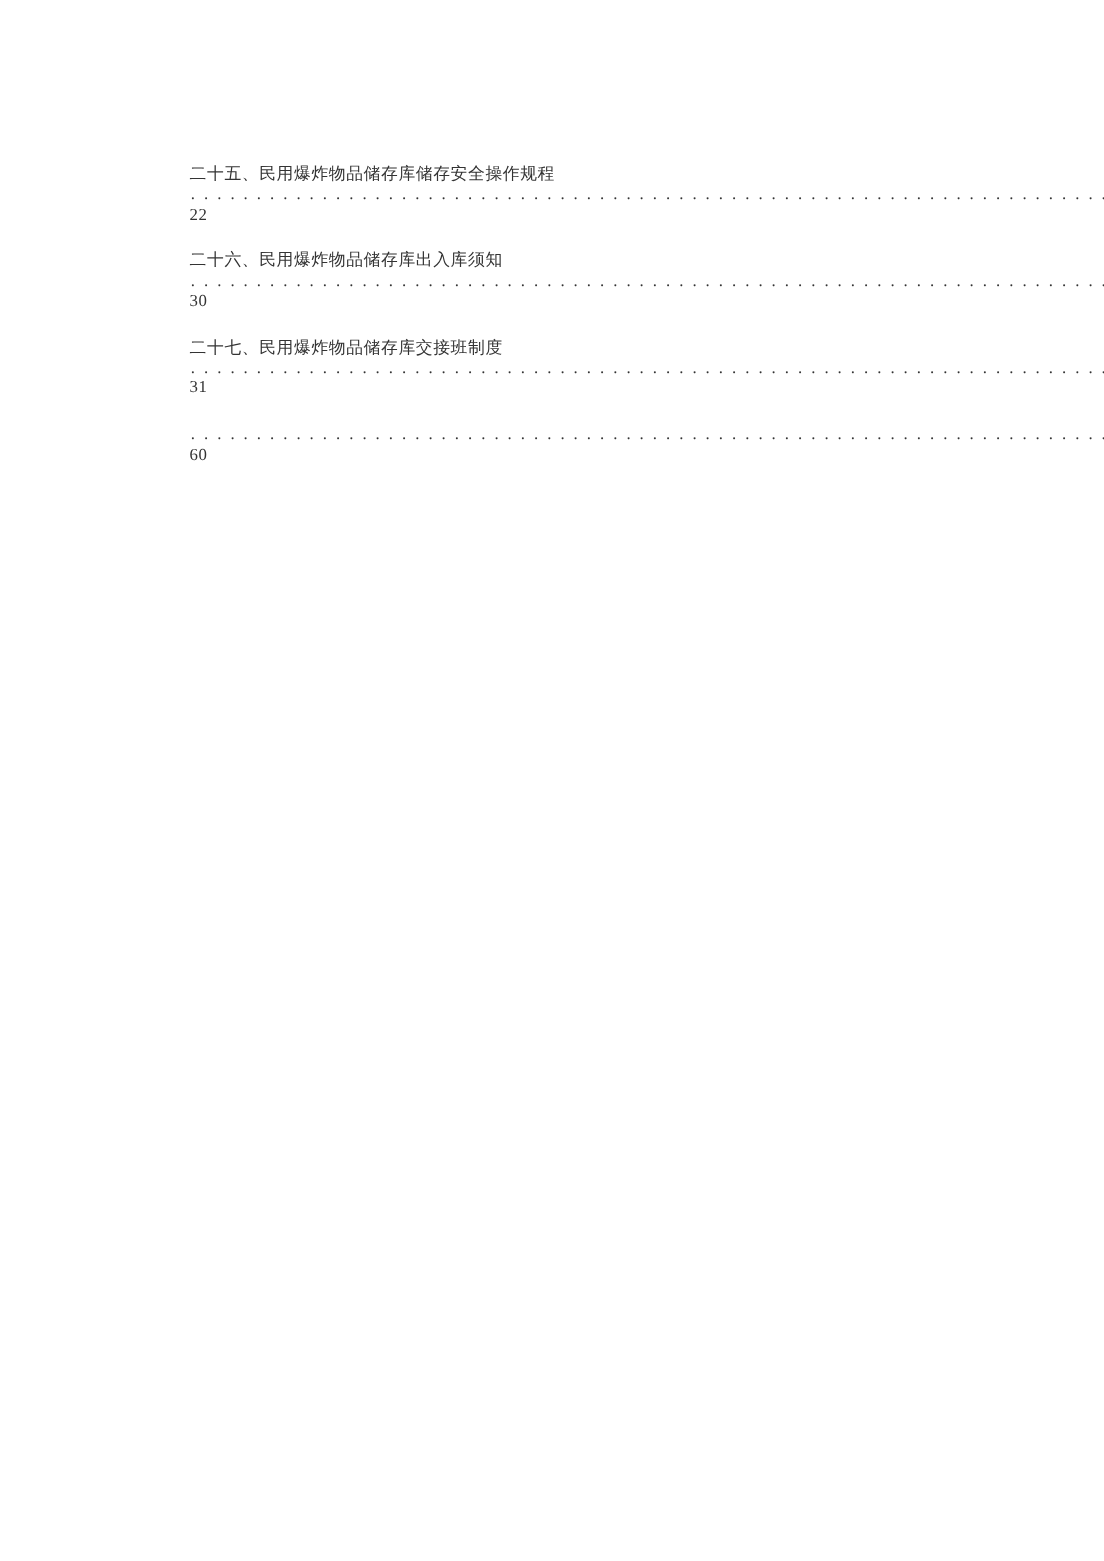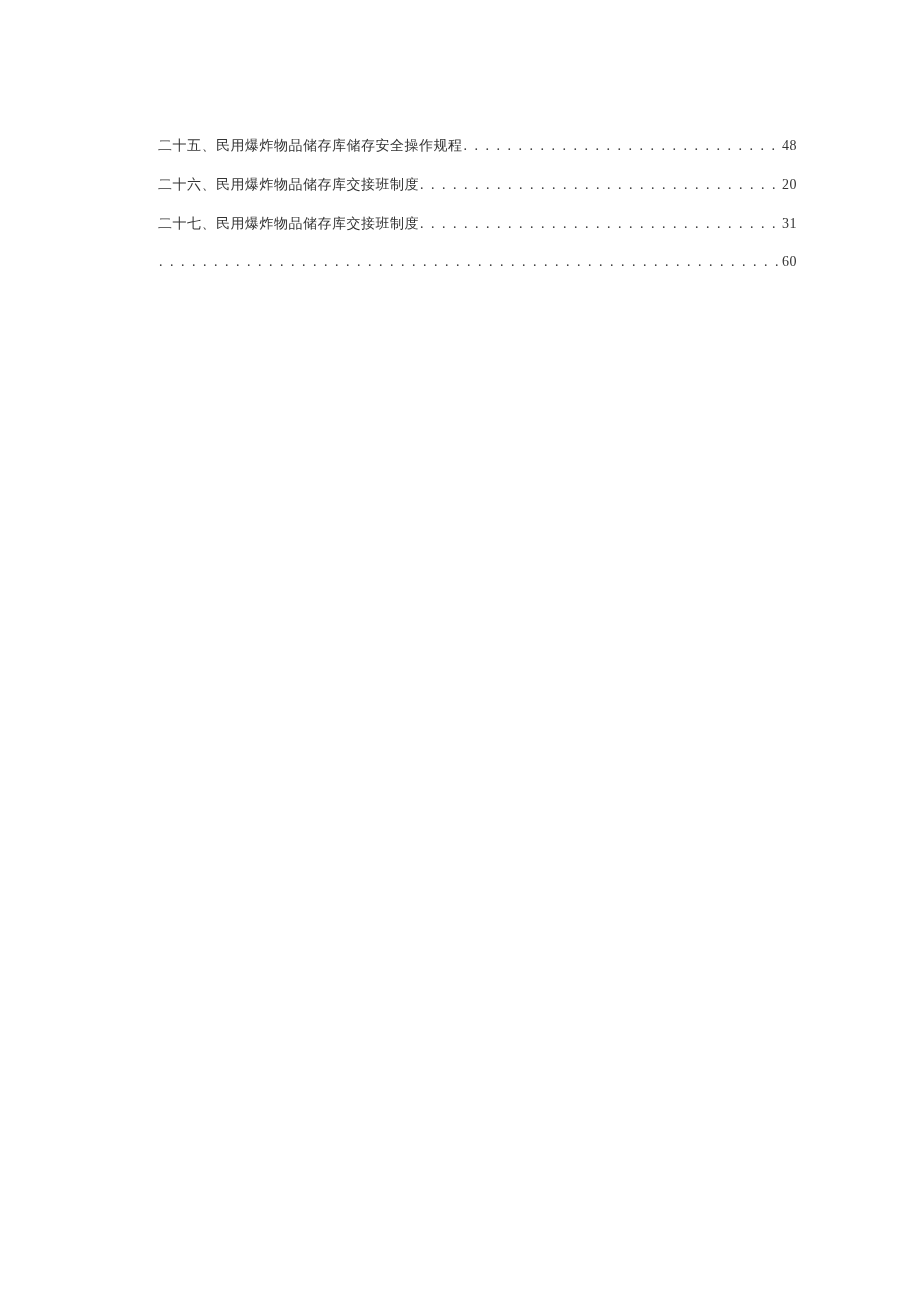--- a/index.html
+++ b/index.html
@@ -10,20 +10,21 @@
     padding: 138px 123px 0 158px;
   }
   .toc-entry {
     display: flex;
     align-items: baseline;
     font-size: 14px;
     line-height: 1.2;
     margin-bottom: 22px;
     letter-spacing: 0.5px;
     white-space: nowrap;
+    flex-direction: column;
   }
   .toc-title { flex: 0 0 auto; }
   .toc-dots {
     flex: 1 1 auto;
     overflow: hidden;
     letter-spacing: 3px;
     color: #333;
     padding: 0 1px;
   }
   .toc-dots::before {
@@ -32,27 +33,27 @@
     word-spacing: 4px;
   }
   .toc-page { flex: 0 0 auto; }
 </style>
 </head>
 <body>
 
 <div class="toc-entry">
   <span class="toc-title">二十五、民用爆炸物品储存库储存安全操作规程</span>
   <span class="toc-dots"></span>
-  <span class="toc-page">48</span>
+  <span class="toc-page">22</span>
 </div>
 
 <div class="toc-entry">
-  <span class="toc-title">二十六、民用爆炸物品储存库交接班制度</span>
+  <span class="toc-title">二十六、民用爆炸物品储存库出入库须知</span>
   <span class="toc-dots"></span>
-  <span class="toc-page">20</span>
+  <span class="toc-page">30</span>
 </div>
 
 <div class="toc-entry">
   <span class="toc-title">二十七、民用爆炸物品储存库交接班制度</span>
   <span class="toc-dots"></span>
   <span class="toc-page">31</span>
 </div>
 
 <div class="toc-entry">
   <span class="toc-dots"></span>

